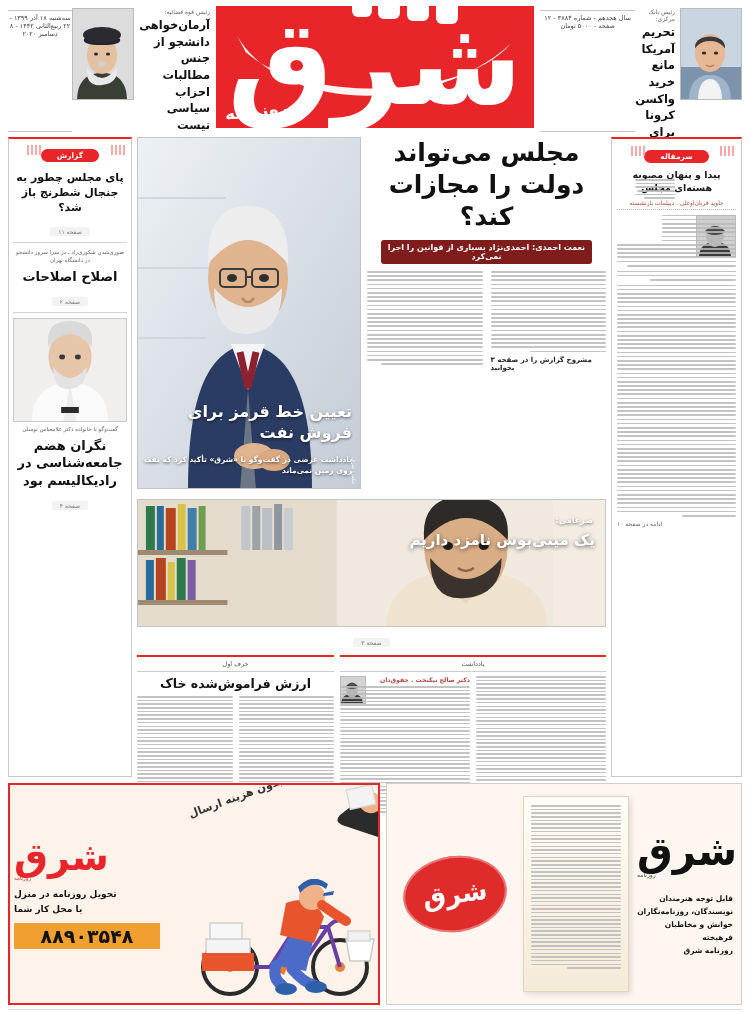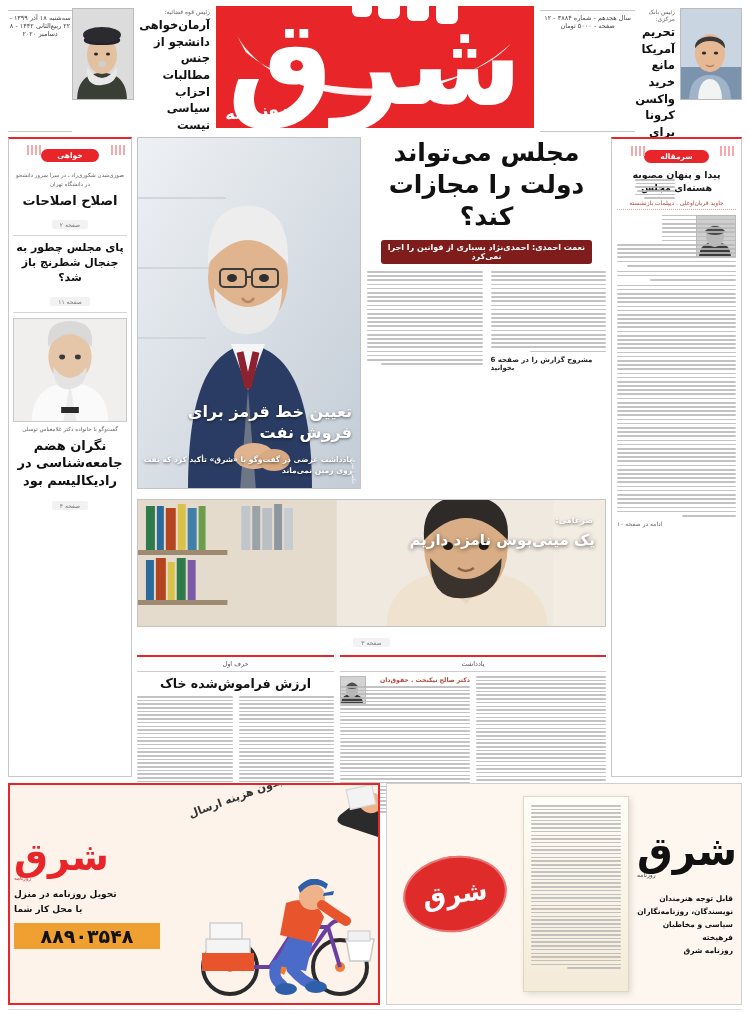--- a/index.html
+++ b/index.html
@@ -417,21 +417,21 @@
                   <i style="width:100%"></i>
                 <i style="width:100%"></i>
                   <i style="width:100%"></i>
                   <i style="width:100%"></i>
                   <i style="width:100%"></i>
                 <i style="width:100%"></i>
                   <i style="width:100%"></i>
                   <i style="width:100%"></i>
                   <i style="width:66%"></i>
               </div>
-              <div class="read-more">مشروح گزارش را در صفحه 6 بخوانید</div>
+              <div class="read-more">مشروح گزارش را در صفحه ۳ بخوانید</div>
             </div>
             <div>
               <div class="fake-lines dense">
                 <i style="width:100%"></i>
                   <i style="width:100%"></i>
                   <i style="width:100%"></i>
                   <i style="width:100%"></i>
                 <i style="width:100%"></i>
                   <i style="width:100%"></i>
                   <i style="width:100%"></i>
@@ -744,38 +744,38 @@
 
     <div class="col-right">
       <div class="panel" style="height:100%;padding:4px">
         <div class="sec-head">
           <span class="sec-ticks l">
               <i></i>
               <i></i>
               <i></i>
               <i></i>
             </span>
-          <span class="sec-pill">خواهی</span>
+          <span class="sec-pill">گزارش</span>
           <span class="sec-ticks r">
               <i></i>
               <i></i>
               <i></i>
               <i></i>
             </span>
+        </div>
+
+        <div class="side-item">
+          <div class="side-title sm">پای مجلس چطور به جنجال شطرنج باز شد؟</div>
+          <div class="ref-wrap"><span class="ref">صفحه ۱۱</span></div>
         </div>
 
         <div class="side-item">
           <div class="side-kick">صوری‌شدن شکوری‌راد ـ در سرا سرور دانشجو در دانشگاه تهران</div>
           <div class="side-title">اصلاح اصلاحات</div>
           <div class="ref-wrap"><span class="ref">صفحه ۲</span></div>
-        </div>
-
-        <div class="side-item">
-          <div class="side-title sm">پای مجلس چطور به جنجال شطرنج باز شد؟</div>
-          <div class="ref-wrap"><span class="ref">صفحه ۱۱</span></div>
         </div>
 
 
         <div style="padding-top:5px">
           <div class="side-photo">
             <svg viewBox="0 0 114 104" width="100%" height="104" preserveAspectRatio="none">
               <rect width="114" height="104" fill="#f0efed"></rect>
               <path d="M18 104 C18 76 34 64 57 64 C80 64 96 76 96 104 Z" fill="#fafafa"></path>
               <path d="M57 64 L50 104 L64 104 Z" fill="#ececec"></path>
               <rect x="48" y="88" width="18" height="6" fill="#2b2b2b"></rect>
@@ -796,21 +796,21 @@
 
   <div class="ads">
 
     <div class="ad-left">
       <div class="ad-right-txt" style="width:112px">
         <div class="ad-logo-sq">شرق</div>
         <div class="ad-logo-sub">روزنامه</div>
         <div class="ad-note">
           <div>قابل توجه هنرمندان</div>
           <div>نویسندگان، روزنامه‌نگاران</div>
-          <div>سیاسی و مخاطبان فرهیخته</div>
+          <div>خوانش و مخاطبان فرهیخته</div>
           <div>روزنامه شرق</div>
         </div>
       </div>
 
       <div class="ad-paper">
         <div class="fake-lines tiny">
           <i style="width:100%"></i>
             <i style="width:100%"></i>
             <i style="width:100%"></i>
             <i style="width:100%"></i>

